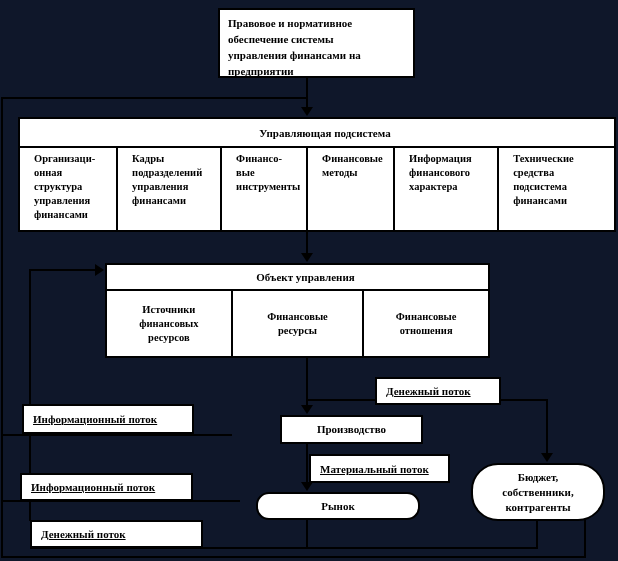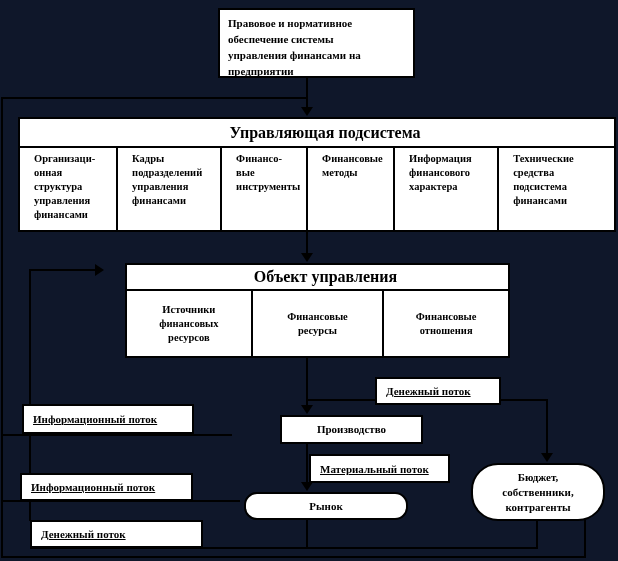--- a/index.html
+++ b/index.html
@@ -13,21 +13,21 @@
   }
   .txt{white-space:pre-line;}
   .h-line,.v-line{position:absolute;background:#000;}
   .arrow-down{position:absolute;width:0;height:0;
     border-left:6px solid transparent;border-right:6px solid transparent;border-top:9px solid #000;}
   .arrow-right{position:absolute;width:0;height:0;
     border-top:6px solid transparent;border-bottom:6px solid transparent;border-left:9px solid #000;}
   .top-box{left:218px;top:8px;width:197px;height:70px;font-size:11px;line-height:16px;padding:5px 8px;}
   .table{display:flex;flex-direction:column;}
   .table-header{
-    border-bottom:2px solid #000;text-align:center;font-size:16px;
+    border-bottom:2px solid #000;text-align:center;font-size:11px;
     display:flex;align-items:center;justify-content:center;height:27px;flex:0 0 auto;padding-left:16px;
   }
   .table-cols{display:flex;flex:1 1 auto;}
   .table-cols .col{border-right:2px solid #000;box-sizing:border-box;
     font-size:10.5px;line-height:14px;padding:4px 14px;}
   .table-cols .col:last-child{border-right:none;}
   .obj-col{display:flex;align-items:center;justify-content:center;text-align:center;
     font-size:11px;line-height:15px;}
   .flow-label{display:flex;align-items:center;padding-left:9px;font-size:11px;text-decoration:underline;}
   .node-center{display:flex;align-items:center;justify-content:center;text-align:center;font-size:11px;line-height:15px;}
@@ -87,38 +87,38 @@
       <div class="col txt" style="width:105px">Информация
 финансового
 характера</div>
       <div class="col txt" style="width:116px">Технические
 средства
 подсистема
 финансами</div>
     </div>
   </div>
 
-  <div class="box table" style="left:105px;top:263px;width:385px;height:95px;margin-left:20px;">
+  <div class="box table" style="left:105px;top:263px;width:385px;height:95px;">
     <div class="table-header" style="height:24px;">Объект управления</div>
     <div class="table-cols">
       <div class="col txt obj-col" style="width:127px">Источники
 финансовых
 ресурсов</div>
       <div class="col txt obj-col" style="width:133px">Финансовые
 ресурсы</div>
       <div class="col txt obj-col" style="width:125px">Финансовые
 отношения</div>
     </div>
   </div>
 
   <div class="box flow-label txt" style="left:375px;top:377px;width:126px;height:28px;">Денежный поток</div>
   <div class="box flow-label txt" style="left:22px;top:404px;width:172px;height:30px;">Информационный поток</div>
   <div class="box flow-label txt" style="left:309px;top:454px;width:141px;height:29px;">Материальный поток</div>
   <div class="box flow-label txt" style="left:20px;top:473px;width:173px;height:28px;">Информационный поток</div>
   <div class="box flow-label txt" style="left:30px;top:520px;width:173px;height:28px;">Денежный поток</div>
 
   <div class="box node-center txt" style="left:232px;top:415px;width:143px;height:29px;margin-left:48px;">Производство</div>
-  <div class="box node-center txt" style="left:244px;top:492px;width:164px;height:28px;border-radius:13px;">Рынок</div>
+  <div class="box node-center txt" style="left:256px;top:492px;width:164px;height:28px;border-radius:13px;">Рынок</div>
   <div class="box node-center txt" style="left:471px;top:463px;width:134px;height:58px;border-radius:27px;">Бюджет,
 собственники,
 контрагенты</div>
 
 </div>
 
 </body></html>

